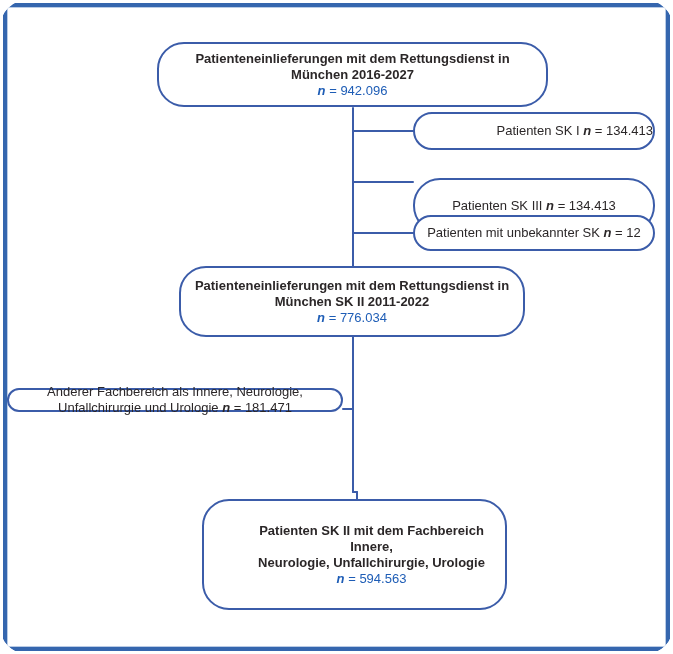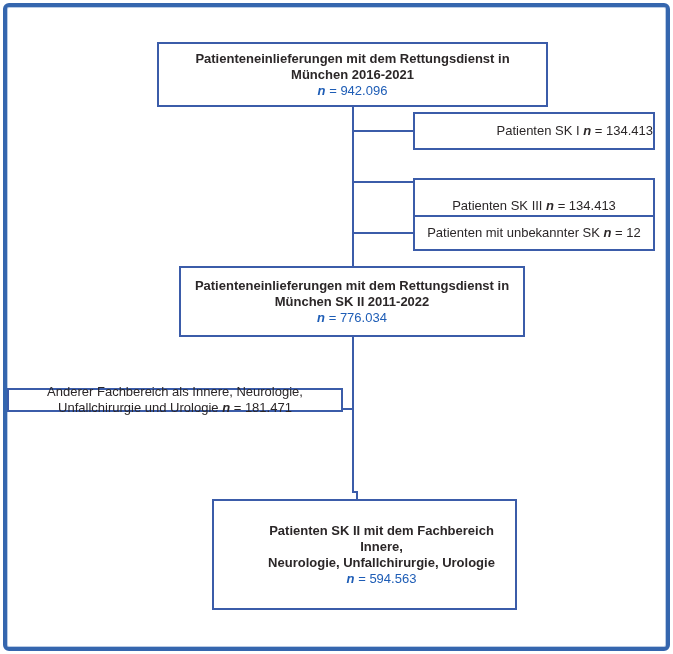--- a/index.html
+++ b/index.html
@@ -2,21 +2,21 @@
 <html style="--frame: #3566ae; --frame-inner: #b9cbe5; --box-border: #3b5ca9; --text: #2b2728; --accent: #1e5db6;"><head>
 <meta charset="utf-8">
 <style>
   :root {
     --frame: #3566ae;
     --frame-inner: #b9cbe5;
     --box-border: #3b5ca9;
     --text: #2b2728;
     --accent: #1e5db6;
   }
-  * { margin: 0; padding: 0; }
+  * { margin: 0; padding: 0; border-radius: 27px; }
   body {
     font-family: "Liberation Sans", sans-serif;
     background: #ffffff;
   }
   .canvas {
     position: relative;
     width: 673px;
     height: 654px;
     background: #ffffff;
     overflow: hidden;
@@ -41,21 +41,21 @@
     font-size: 13px;
     line-height: 16px;
     color: var(--text);
     z-index: 2;
   }
   .nsym { font-style: italic; font-weight: bold; }
   .nval { font-weight: normal; }
   .accent-line { color: var(--accent); }
   #top-box      { left: 157px; top: 42px;  width: 391px; height: 65px;  font-weight: bold; }
   #middle-box   { left: 179px; top: 266px; width: 346px; height: 71px;  font-weight: bold; }
-  #bottom-box   { left: 212px; top: 499px; width: 305px; height: 111px; font-weight: bold; padding-left: 34px; }
+  #bottom-box   { left: 202px; top: 499px; width: 305px; height: 111px; font-weight: bold; padding-left: 34px; }
   #excluded-box { left: 7px;   top: 388px; width: 336px; height: 24px; }
   .side-box     { left: 413px; width: 242px; }
   #side-box-0   { top: 112px; height: 38px; align-items: flex-end; }
   #side-box-1   { top: 178px; height: 55px; }
   #side-box-2   { top: 215px; height: 36px; }
   .line {
     position: absolute;
     background: var(--box-border);
     z-index: 1;
   }
@@ -78,21 +78,21 @@
   <div class="line" id="conn-bh1"></div>
   <div class="line" id="conn-bh2"></div>
   <div class="line" id="conn-bh3"></div>
   <div class="line" id="conn-v2"></div>
   <div class="line" id="conn-jog"></div>
   <div class="line" id="conn-v3"></div>
   <div class="line" id="conn-left"></div>
 
   <div class="box" id="top-box">
     <div>Patienteneinlieferungen mit dem Rettungsdienst in</div>
-    <div>München 2016-2021</div>
+    <div>München 2016-2027</div>
     <div class="accent-line"><span class="nsym">n</span><span class="nval"> = 942.096</span></div>
   </div>
 
   <div class="box side-box" id="side-box-0">
     <div><span>Patienten SK I </span><span class="nsym">n</span><span class="nval"> = 134.413</span></div>
   </div>
   <div class="box side-box" id="side-box-1">
     <div><span>Patienten SK III </span><span class="nsym">n</span><span class="nval"> = 134.413</span></div>
   </div>
   <div class="box side-box" id="side-box-2">

